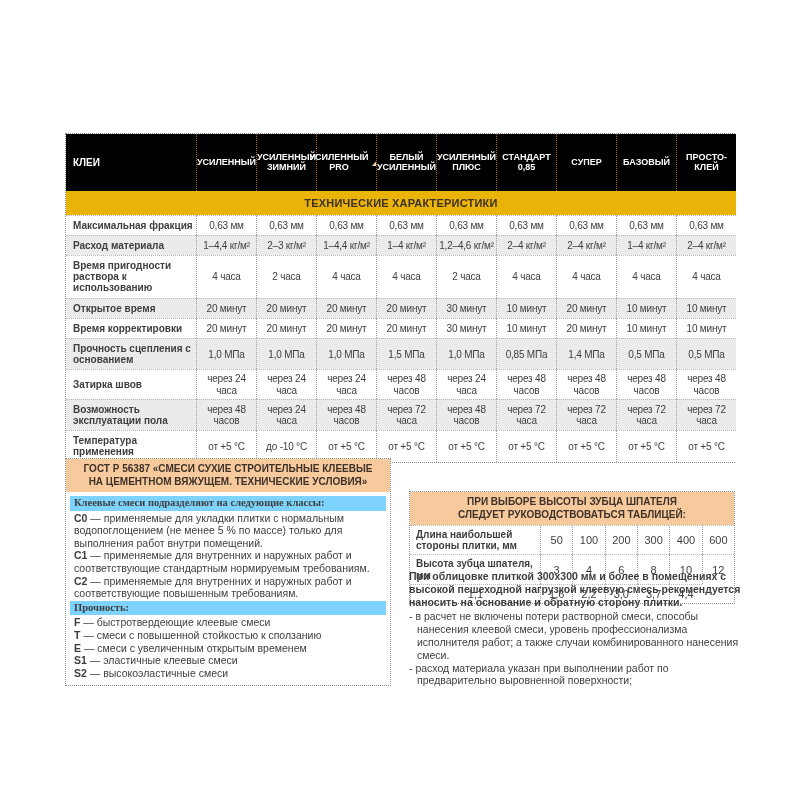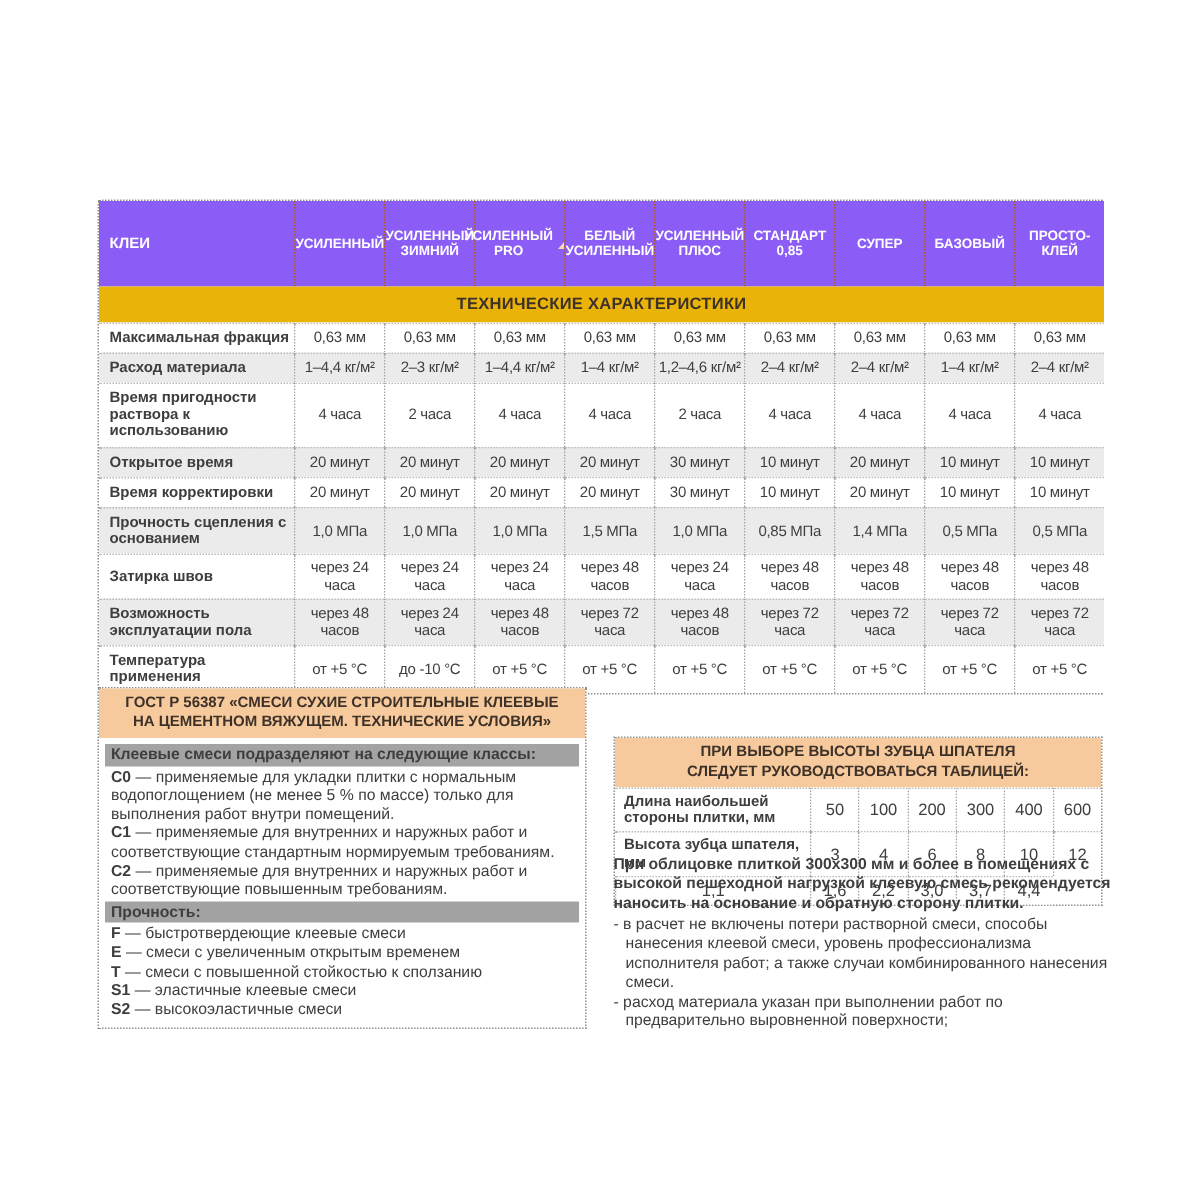--- a/index.html
+++ b/index.html
@@ -4,21 +4,21 @@
 <style>
   * { margin:0; padding:0; box-sizing:border-box; }
   html,body { width:800px; height:800px; background:#ffffff;
     font-family:"Liberation Sans", sans-serif; color:#3e3e3d; }
   .page { position:relative; width:800px; height:800px; background:#fff; overflow:hidden; }
 
   
   .main-table { position:absolute; left:65px; top:133px; width:670px;
     display:grid; grid-template-columns:130px repeat(9,60px);
     border:1px dotted #8f8f8f; }
-  .th { background:#8b5cf6; color:#fff; font-weight:bold; font-size:9px; line-height:1.15;
+  .th { background:#000000; color:#fff; font-weight:bold; font-size:9px; line-height:1.15;
     min-height:54px; display:flex; align-items:center; justify-content:center;
     text-align:center; padding:18px 1px; text-transform:uppercase; }
   .th.corner { justify-content:flex-start; text-align:left; padding-left:7px; font-size:10px; }
   .th:not(.corner) { border-left:1px dotted #b35c12; }
   .band { grid-column:1 / -1; background:#eab308; color:#3d3128; font-weight:bold;
     font-size:11px; text-align:center; padding:6px 2px; letter-spacing:.2px; }
   .rl { font-weight:bold; font-size:10px; line-height:1.12; padding:4px 2px 4px 7px;
     display:flex; align-items:center; border-top:1px dotted #b9b9b9; background:#fff; }
   .cell { font-size:10px; line-height:1.12; text-align:center; letter-spacing:-0.2px;
     display:flex; align-items:center; justify-content:center; padding:3px 1px;
@@ -28,21 +28,21 @@
   .mound { display:inline-block; width:0; height:0; margin-left:3px;
     border-left:6px solid transparent; border-right:6px solid transparent;
     border-bottom:7px solid #f6d7b4; }
 
   
   .box { position:absolute; border:1px dotted #8f8f8f; background:#fff; }
   .box-head { background:#f7ca9e; color:#3d3128; font-weight:bold; font-size:10px;
     line-height:1.25; text-align:center; padding:4px 4px; }
   .gost { left:65px; top:458px; width:326px; }
   .gost-body { padding:3px 8px 6px 8px; font-size:10.5px; line-height:1.2; }
-  .bold-band { background:#a3a3a3; font-weight:bold; margin:1px -4px; padding:1px 4px; }
+  .bold-band { background:#7dd3fc; font-weight:bold; margin:1px -4px; padding:1px 4px;font-family:Liberation Serif, serif; }
   .para { margin:0; }
   .para b { font-weight:bold; }
 
   .trowel { left:409px; top:458px; width:326px;margin-top:33px; }
   .t-grid { display:grid; grid-template-columns:130px repeat(6,1fr); }
   .t-label { font-weight:bold; font-size:10px; line-height:1.12; padding:3px 2px 3px 6px;
     display:flex; align-items:center; border-top:1px dotted #b9b9b9; background:#fff; }
   .t-val { font-size:11px; display:flex; align-items:center; justify-content:center;
     border-left:1px dotted #a3a3a3; border-top:1px dotted #b9b9b9; padding:3px 1px; background:#fff; }
 
@@ -177,22 +177,22 @@
       <div>ГОСТ Р 56387 «СМЕСИ СУХИЕ СТРОИТЕЛЬНЫЕ КЛЕЕВЫЕ</div>
       <div>НА ЦЕМЕНТНОМ ВЯЖУЩЕМ. ТЕХНИЧЕСКИЕ УСЛОВИЯ»</div>
     </div>
     <div class="gost-body">
       <p class="bold-band">Клеевые смеси подразделяют на следующие классы:</p>
       <p class="para"><b>С0</b> <span>— применяемые для укладки плитки с нормальным водопоглощением (не менее 5 % по массе) только для выполнения работ внутри помещений.</span></p>
       <p class="para"><b>С1</b> <span>— применяемые для внутренних и наружных работ и соответствующие стандартным нормируемым требованиям.</span></p>
       <p class="para"><b>С2</b> <span>— применяемые для внутренних и наружных работ и соответствующие повышенным требованиям.</span></p>
       <p class="bold-band">Прочность:</p>
       <p class="para"><b>F</b> <span>— быстротвердеющие клеевые смеси</span></p>
+      <p class="para"><b>Т</b> <span>— смеси с повышенной стойкостью к сползанию</span></p>
       <p class="para"><b>Е</b> <span>— смеси с увеличенным открытым временем</span></p>
-      <p class="para"><b>Т</b> <span>— смеси с повышенной стойкостью к сползанию</span></p>
       <p class="para"><b>S1</b> <span>— эластичные клеевые смеси</span></p>
       <p class="para"><b>S2</b> <span>— высокоэластичные смеси</span></p>
     </div>
   </div>
 
   <div class="box trowel">
     <div class="box-head">
       <div>ПРИ ВЫБОРЕ ВЫСОТЫ ЗУБЦА ШПАТЕЛЯ</div>
       <div>СЛЕДУЕТ РУКОВОДСТВОВАТЬСЯ ТАБЛИЦЕЙ:</div>
     </div>

